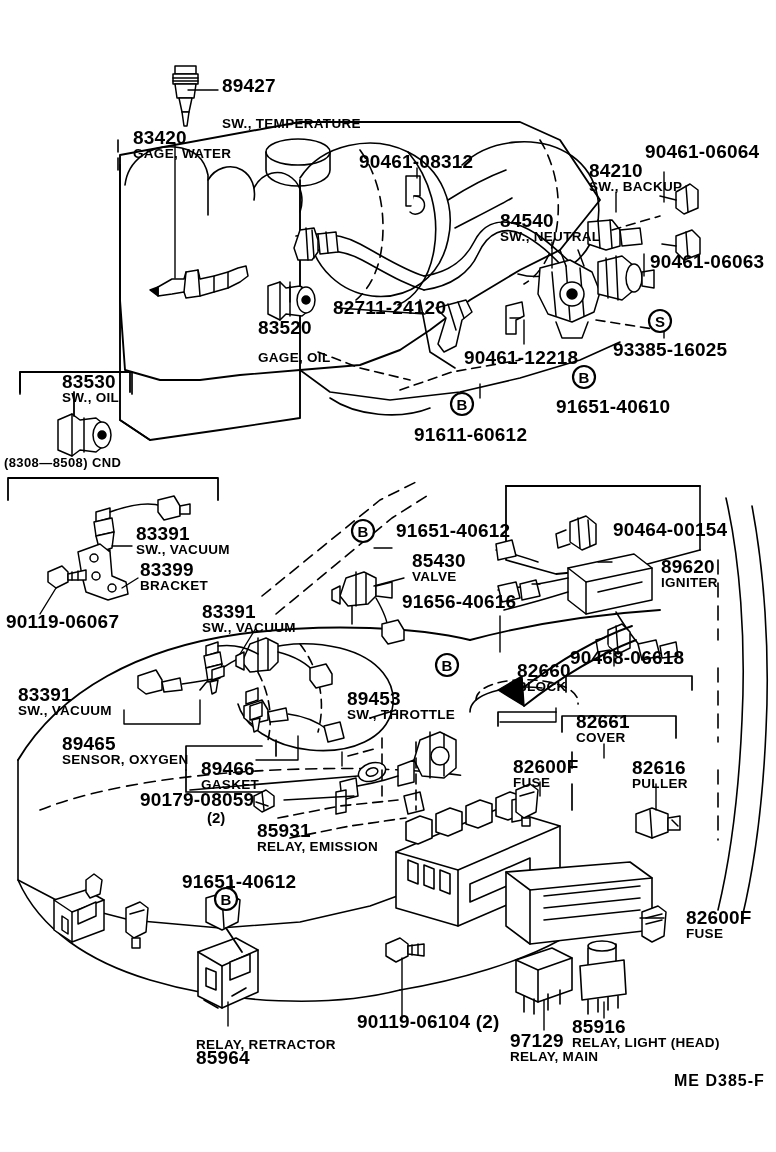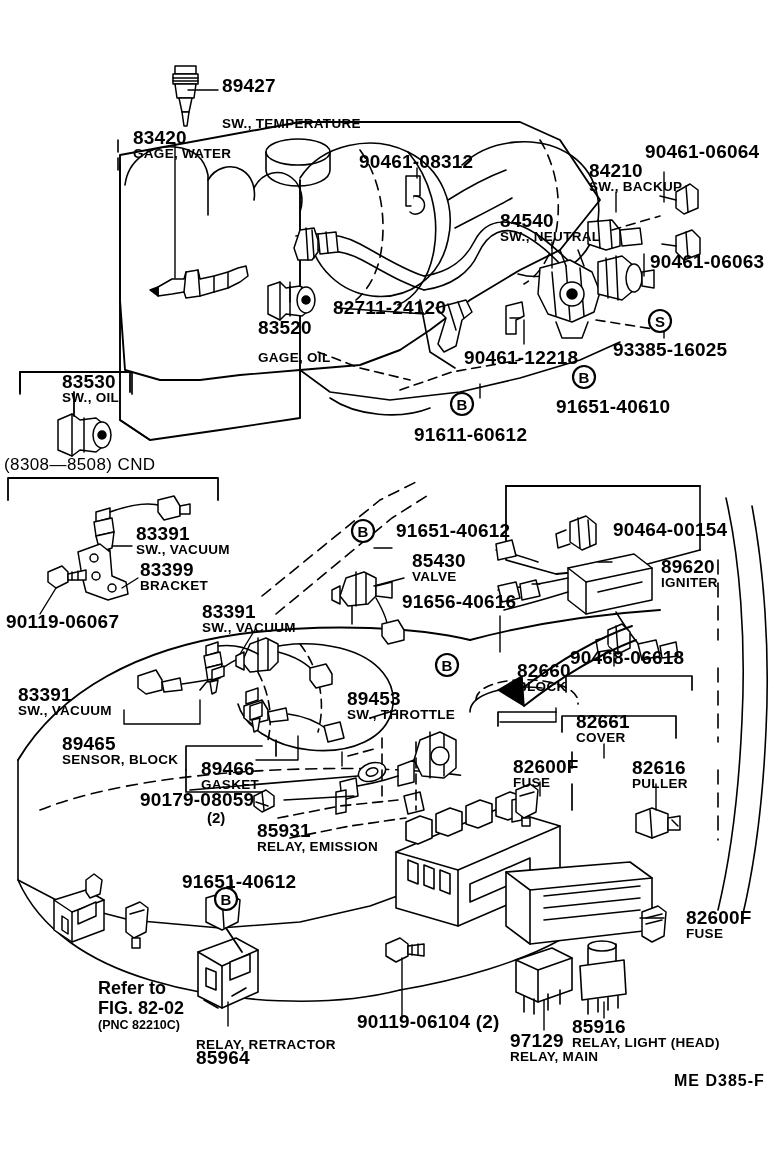--- a/index.html
+++ b/index.html
@@ -36,22 +36,22 @@
     font-weight:bold;
     line-height:1.12;
   }
   .refer .sub{font-size:12.5px;}
   .footer{
     font-size:16px;
     font-weight:bold;
     letter-spacing:1px;
   }
   .grouphdr{
-    font-size:17px;
-    font-weight:normal;
+    font-size:13px;
+    font-weight:bold;
     letter-spacing:0.4px;
   }
   .qty{font-size:15px;font-weight:bold;}
 </style>
 </head>
 <body>
 
 <div id="page">
 
   <svg id="art" viewBox="0 0 776 1152">
@@ -598,41 +598,36 @@
   <div class="lbl pn" style="left:576px;top:712px;">82661</div>
   <div class="lbl nm" style="left:576px;top:731px;">COVER</div>
 
   <div class="lbl pn" style="left:513px;top:757px;">82600F</div>
   <div class="lbl nm" style="left:513px;top:776px;">FUSE</div>
 
   <div class="lbl pn" style="left:632px;top:758px;">82616</div>
   <div class="lbl nm" style="left:632px;top:777px;">PULLER</div>
 
   <div class="lbl pn" style="left:62px;top:734px;">89465</div>
-  <div class="lbl nm" style="left:62px;top:753px;">SENSOR, BLOCK</div>
+  <div class="lbl nm" style="left:62px;top:753px;">SENSOR, OXYGEN</div>
 
   <div class="lbl pn" style="left:201px;top:759px;">89466</div>
   <div class="lbl nm" style="left:201px;top:778px;">GASKET</div>
 
   <div class="lbl pn" style="left:140px;top:790px;">90179-08059</div>
   <div class="lbl qty" style="left:207px;top:810px;">(2)</div>
 
   <div class="lbl pn" style="left:257px;top:821px;">85931</div>
   <div class="lbl nm" style="left:257px;top:840px;">RELAY, EMISSION</div>
 
   <div class="lbl pn" style="left:182px;top:872px;">91651-40612</div>
 
   <div class="lbl pn" style="left:686px;top:908px;">82600F</div>
   <div class="lbl nm" style="left:686px;top:927px;">FUSE</div>
 
-  <div class="lbl refer" style="left:98px;top:978px;">
-    <div>Refer to</div>
-    <div>FIG. 82-02</div>
-    <div class="sub">(PNC 82210C)</div>
-  </div>
 
   <div class="lbl pn" style="left:196px;top:1048px;">85964</div>
   <div class="lbl nm" style="left:196px;top:1038px;">RELAY, RETRACTOR</div>
 
   <div class="lbl pn" style="left:357px;top:1012px;">90119-06104 (2)</div>
 
   <div class="lbl pn" style="left:510px;top:1031px;">97129</div>
   <div class="lbl nm" style="left:510px;top:1050px;">RELAY, MAIN</div>
 
   <div class="lbl pn" style="left:572px;top:1017px;">85916</div>

